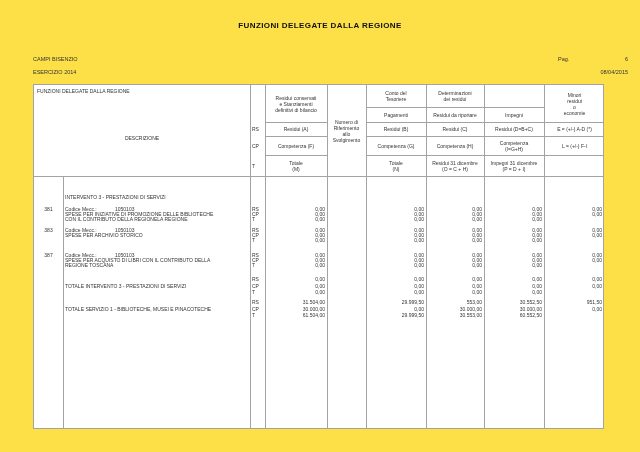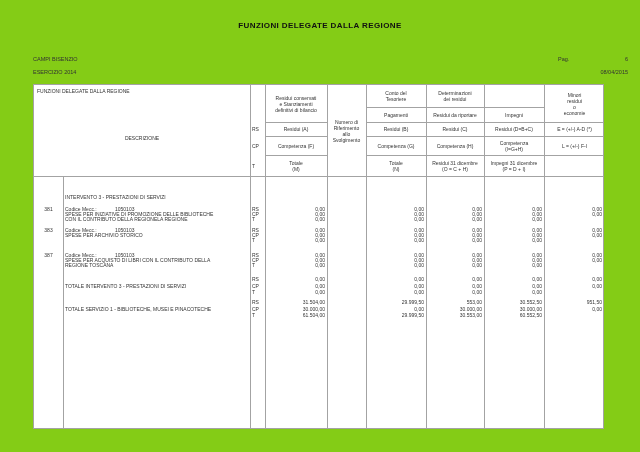--- a/index.html
+++ b/index.html
@@ -1,21 +1,21 @@
 <!DOCTYPE html>
 <html><head>
 <meta charset="utf-8">
 <style>
   * { box-sizing: border-box; }
   html,body { margin:0; padding:0; background:#ffffff; }
   body {
     width:640px; height:452px; position:relative; overflow:hidden;
     font-family:"Liberation Sans", sans-serif; color:#222;
   }
-  .page { position:absolute; inset:0; background:#84cc16; }
+  .page { position:absolute; inset:0; background:#fde047; }
 
   .doc-title {
     position:absolute; top:21px; left:0; width:100%;
     text-align:center; font-size:8px; font-weight:bold; letter-spacing:.4px; color:#111;
   }
   .meta { position:absolute; font-size:5.5px; color:#333; }
   .org  { left:33px; top:56px; }
   .ex   { left:33px; top:69px; }
   .pagrow { left:558px; top:56px; width:70px; display:flex; justify-content:space-between; }
   .rdate  { left:558px; top:69px; width:70px; text-align:right; }

